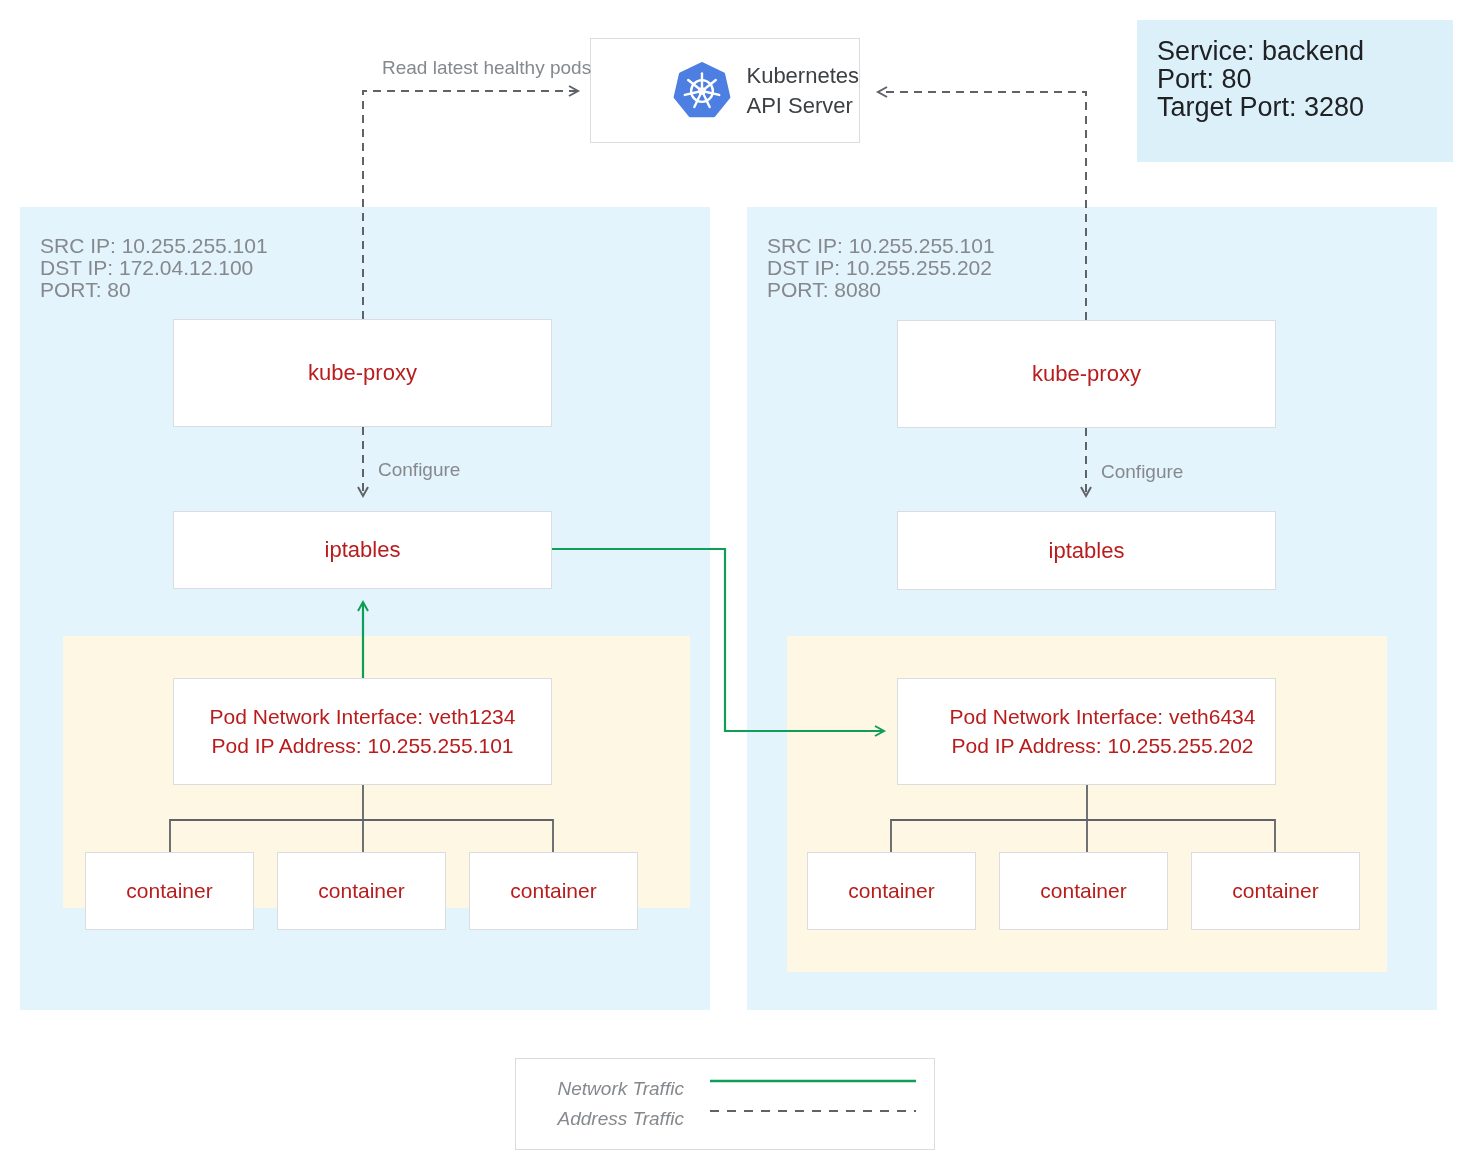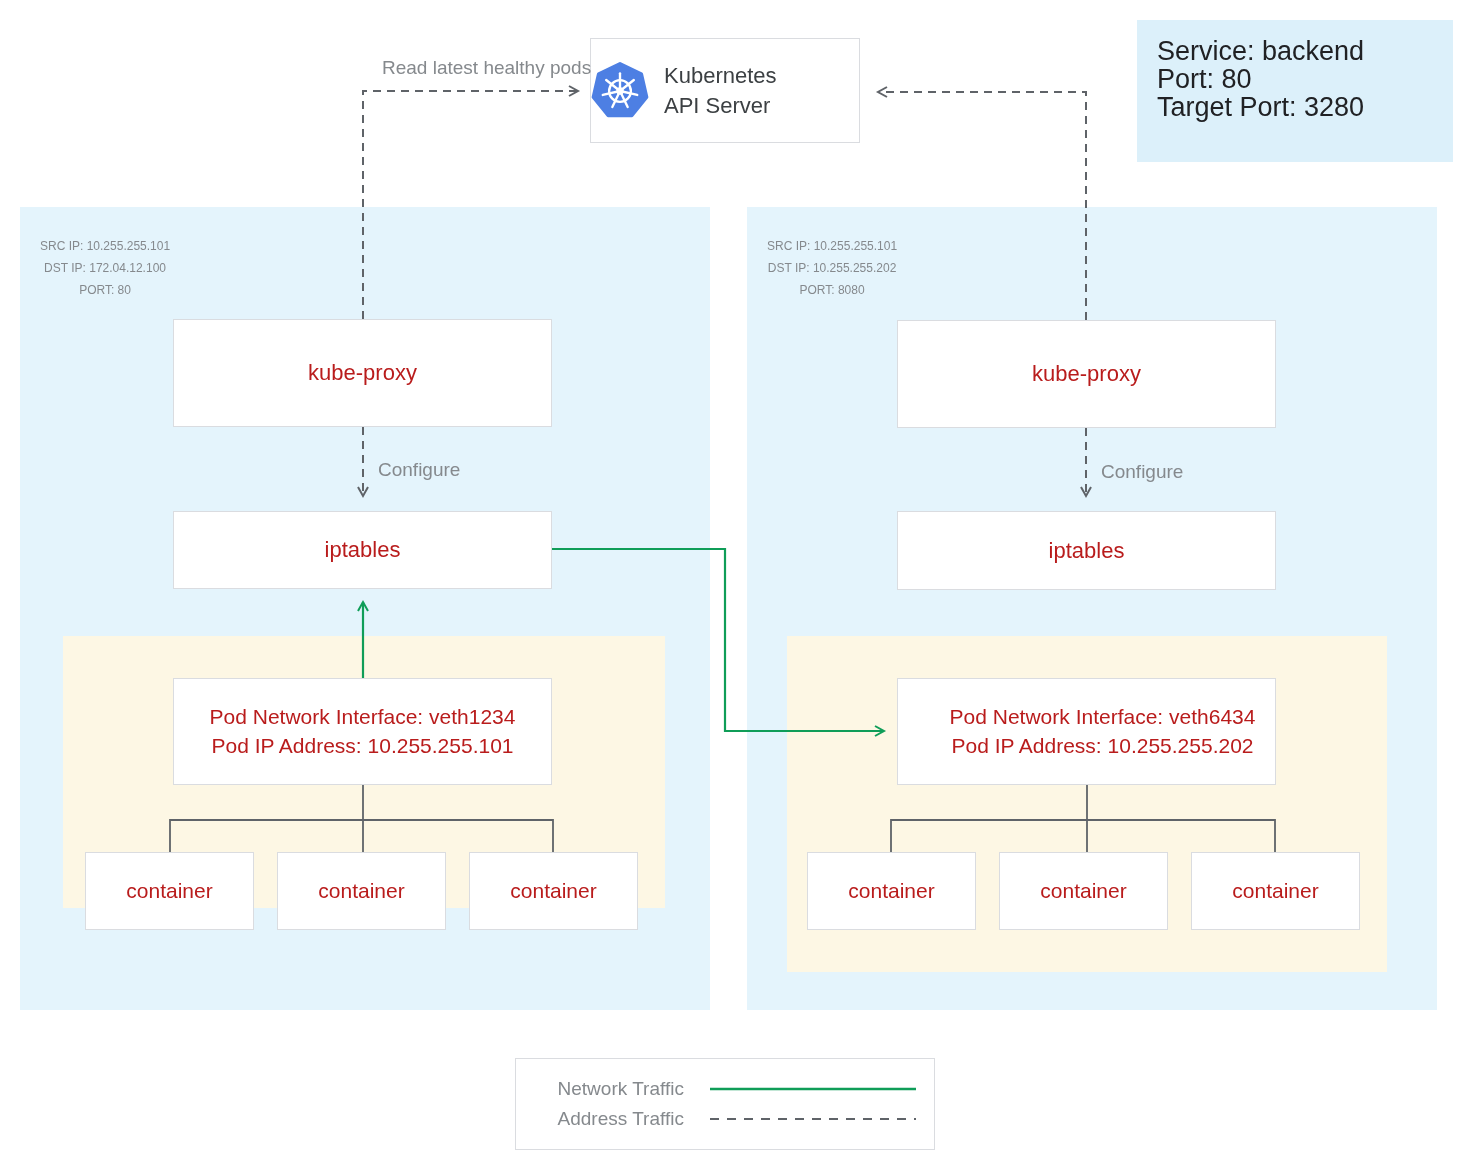--- a/index.html
+++ b/index.html
@@ -10,40 +10,40 @@
   .abs{position:absolute;}
   .node{background:#e4f4fc;}
   .podbox{background:#fdf7e4;}
   .wbox{
     background:#ffffff;border:1px solid #dadce0;
     display:flex;flex-direction:column;align-items:center;justify-content:center;
     font-size:22px;color:#b91c1c;text-align:center;line-height:1.35;
     box-sizing:border-box;
   }
   .node-header{
-    color:#85898d;font-size:12px;line-height:22px;white-space:nowrap;text-align:center;
+    color:#85898d;font-size:21px;line-height:22px;white-space:nowrap;
   }
   .edge-label{
     color:#85898d;font-size:19px;white-space:nowrap;
   }
   .svc{
     background:#dcf0fa;box-sizing:border-box;padding:17px 0 0 20px;
     font-size:27px;line-height:28px;color:#202124;
   }
   .api-box{
     background:#ffffff;border:1px solid #dadce0;box-sizing:border-box;
-    display:flex;align-items:center;justify-content:flex-start;gap:15px;
+    display:flex;align-items:center;justify-content:flex-end;gap:15px;
   }
   .api-text{font-size:22px;line-height:30px;color:#3c4043;text-align:left;}
   .legend{
     background:#ffffff;border:1px solid #dadce0;box-sizing:border-box;
     display:flex;flex-direction:column;justify-content:center;gap:8px;
     padding:0 18px;
   }
-  .legend-row{display:flex;align-items:center;}
+  .legend-row{display:flex;align-items:flex-start;font-style:italic;}
   .legend-label{
     width:160px;text-align:right;color:#85898d;font-size:19px;white-space:nowrap;
   }
   .legend-line{margin-left:26px;}
   svg.overlay{position:absolute;left:0;top:0;pointer-events:none;}
 </style>
 </head>
 <body>
 
 <div id="canvas">
@@ -56,21 +56,21 @@
     </div>
 
     <div class="abs wbox" style="left:153px;top:112px;width:379px;height:108px;">
       <span>kube-proxy</span>
     </div>
 
     <div class="abs wbox" style="left:153px;top:304px;width:379px;height:78px;">
       <span>iptables</span>
     </div>
 
-    <div class="abs podbox" style="left:43px;top:429px;width:602px;height:272px;">
+    <div class="abs podbox" style="left:43px;top:429px;width:602px;height:272px;padding-left:25px;">
       <div class="abs wbox" style="left:110px;top:42px;width:379px;height:107px;font-size:21px;">
         <div>Pod Network Interface: veth1234</div>
         <div>Pod IP Address: 10.255.255.101</div>
       </div>
       <div class="abs wbox" style="left:22px;top:216px;width:169px;height:78px;font-size:21px;">
         <span>container</span>
       </div>
       <div class="abs wbox" style="left:214px;top:216px;width:169px;height:78px;font-size:21px;">
         <span>container</span>
       </div>

